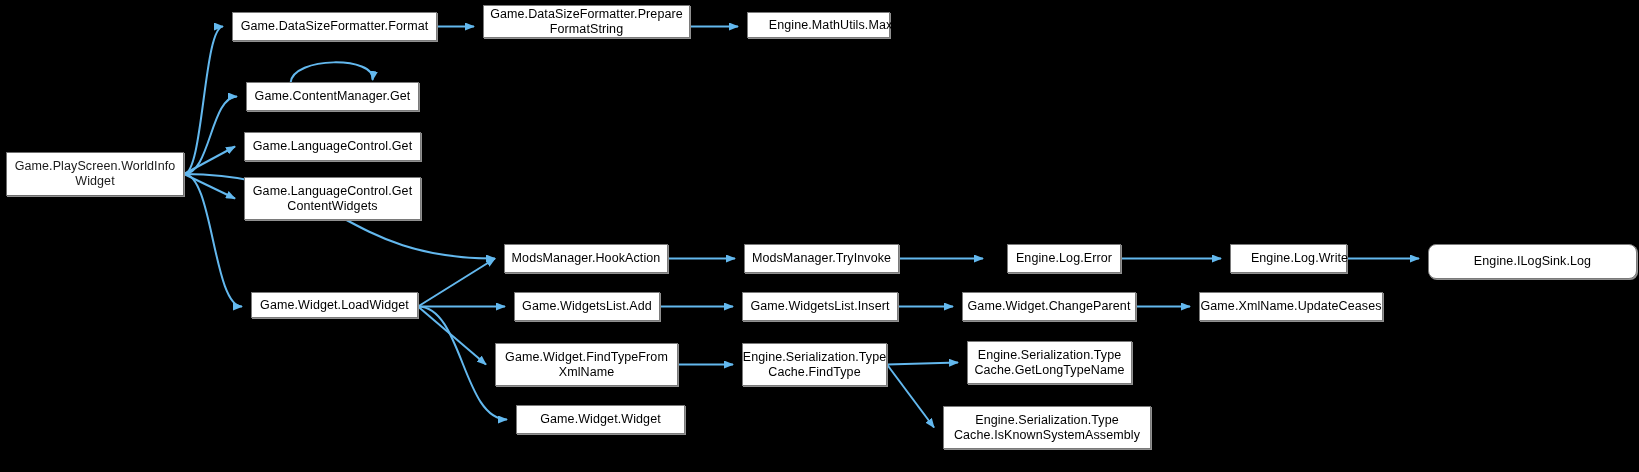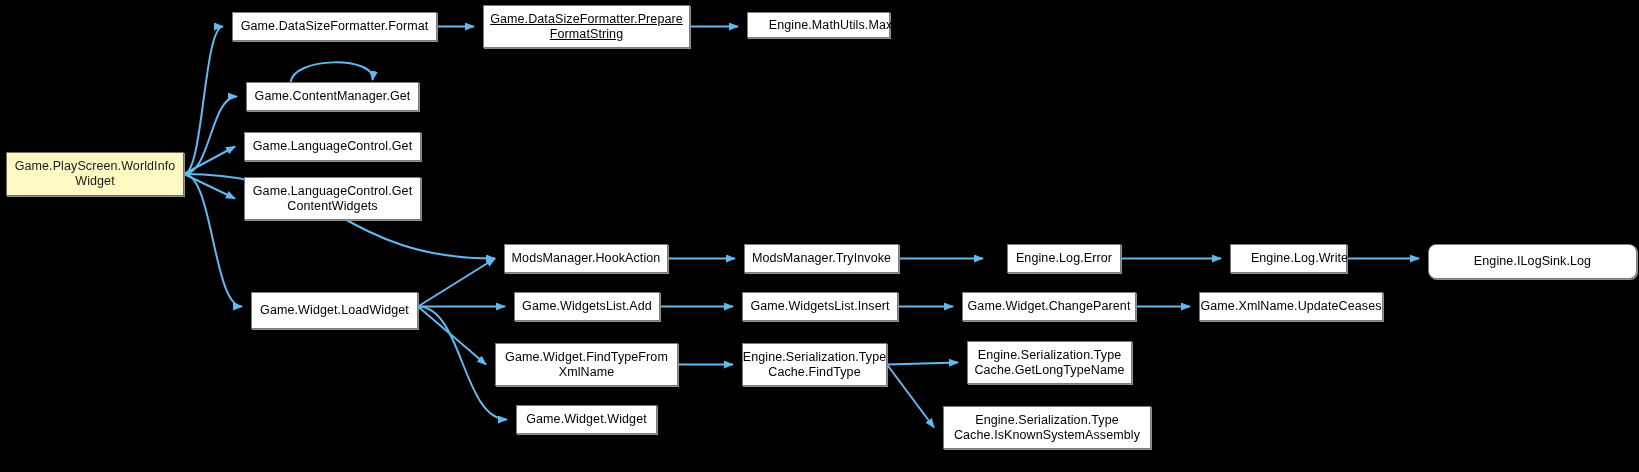--- a/index.html
+++ b/index.html
@@ -33,21 +33,21 @@
     justify-content: center;
     text-align: center;
     font-size: 12.5px;
     line-height: 15px;
     letter-spacing: 0.1px;
     box-shadow: 1px 1px 0 0 #909090;
     white-space: pre-line;
     padding: 0 4px;
   }
   .gnode.root {
-    background: #fef9c3;
+    background: #ffffff;
     border: 1px solid #6d6d6d;
     color: #1a1a1a;
   }
 </style>
 </head>
 <body>
 
 <div id="graph-root">
   <svg id="edges-layer" viewBox="0 0 1639 472">
     <defs>
@@ -78,40 +78,40 @@
         <path d="M 1136 306.5 L 1190 306.5" fill="none" stroke="#63b8ee" stroke-width="2" marker-end="url(#arrowhead)"></path>
         <path d="M 678 364.5 L 733 364.5" fill="none" stroke="#63b8ee" stroke-width="2" marker-end="url(#arrowhead)"></path>
         <path d="M 887 364.5 L 958 362.5" fill="none" stroke="#63b8ee" stroke-width="2" marker-end="url(#arrowhead)"></path>
         <path d="M 887 364.5 L 934 427.5" fill="none" stroke="#63b8ee" stroke-width="2" marker-end="url(#arrowhead)"></path>
       </g>
   </svg>
   <div id="nodes-layer">
       <div class="gnode root" style="left: 6px; top: 152px; width: 178px; height: 44px;">Game.PlayScreen.WorldInfo
 Widget</div>
       <div class="gnode" style="left: 232px; top: 12px; width: 205px; height: 29px;">Game.DataSizeFormatter.Format</div>
-      <div class="gnode" style="left: 483px; top: 5px; width: 207px; height: 43px; text-decoration: underline;">Game.DataSizeFormatter.Prepare
+      <div class="gnode" style="left: 483px; top: 5px; width: 207px; height: 33px;">Game.DataSizeFormatter.Prepare
 FormatString</div>
       <div class="gnode" style="left: 747px; top: 12px; width: 143px; height: 26px; padding-left: 28px;">Engine.MathUtils.Max</div>
       <div class="gnode" style="left: 246px; top: 82px; width: 173px; height: 29px;">Game.ContentManager.Get</div>
       <div class="gnode" style="left: 244px; top: 132px; width: 177px; height: 29px;">Game.LanguageControl.Get</div>
       <div class="gnode" style="left: 244px; top: 177px; width: 177px; height: 43px;">Game.LanguageControl.Get
 ContentWidgets</div>
       <div class="gnode" style="left: 504px; top: 244px; width: 164px; height: 29px;">ModsManager.HookAction</div>
       <div class="gnode" style="left: 744px; top: 244px; width: 155px; height: 29px;">ModsManager.TryInvoke</div>
       <div class="gnode" style="left: 992px; top: 244px; width: 114px; height: 29px; margin-left: 15px;">Engine.Log.Error</div>
       <div class="gnode" style="left: 1230px; top: 244px; width: 117px; height: 29px; padding-left: 26px;">Engine.Log.Write</div>
       <div class="gnode" style="left: 1428px; top: 244px; width: 209px; height: 35px; border-radius: 8px;">Engine.ILogSink.Log</div>
-      <div class="gnode" style="left: 251px; top: 292px; width: 167px; height: 37px;">Game.Widget.LoadWidget</div>
+      <div class="gnode" style="left: 251px; top: 292px; width: 167px; height: 26px;">Game.Widget.LoadWidget</div>
       <div class="gnode" style="left: 514px; top: 292px; width: 146px; height: 29px;">Game.WidgetsList.Add</div>
       <div class="gnode" style="left: 742px; top: 292px; width: 156px; height: 29px;">Game.WidgetsList.Insert</div>
       <div class="gnode" style="left: 962px; top: 292px; width: 174px; height: 29px;">Game.Widget.ChangeParent</div>
       <div class="gnode" style="left: 1199px; top: 292px; width: 184px; height: 29px;">Game.XmlName.UpdateCeases</div>
       <div class="gnode" style="left: 495px; top: 343px; width: 183px; height: 43px;">Game.Widget.FindTypeFrom
 XmlName</div>
       <div class="gnode" style="left: 742px; top: 343px; width: 145px; height: 43px;">Engine.Serialization.Type
 Cache.FindType</div>
       <div class="gnode" style="left: 967px; top: 341px; width: 165px; height: 43px;">Engine.Serialization.Type
 Cache.GetLongTypeName</div>
       <div class="gnode" style="left: 943px; top: 406px; width: 208px; height: 43px;">Engine.Serialization.Type
 Cache.IsKnownSystemAssembly</div>
-      <div class="gnode" style="left: 516px; top: 405px; width: 141px; height: 29px;">Game.Widget.Widget</div>
+      <div class="gnode" style="left: 516px; top: 405px; width: 169px; height: 29px;">Game.Widget.Widget</div>
     </div>
 </div>
 
 </body></html>

